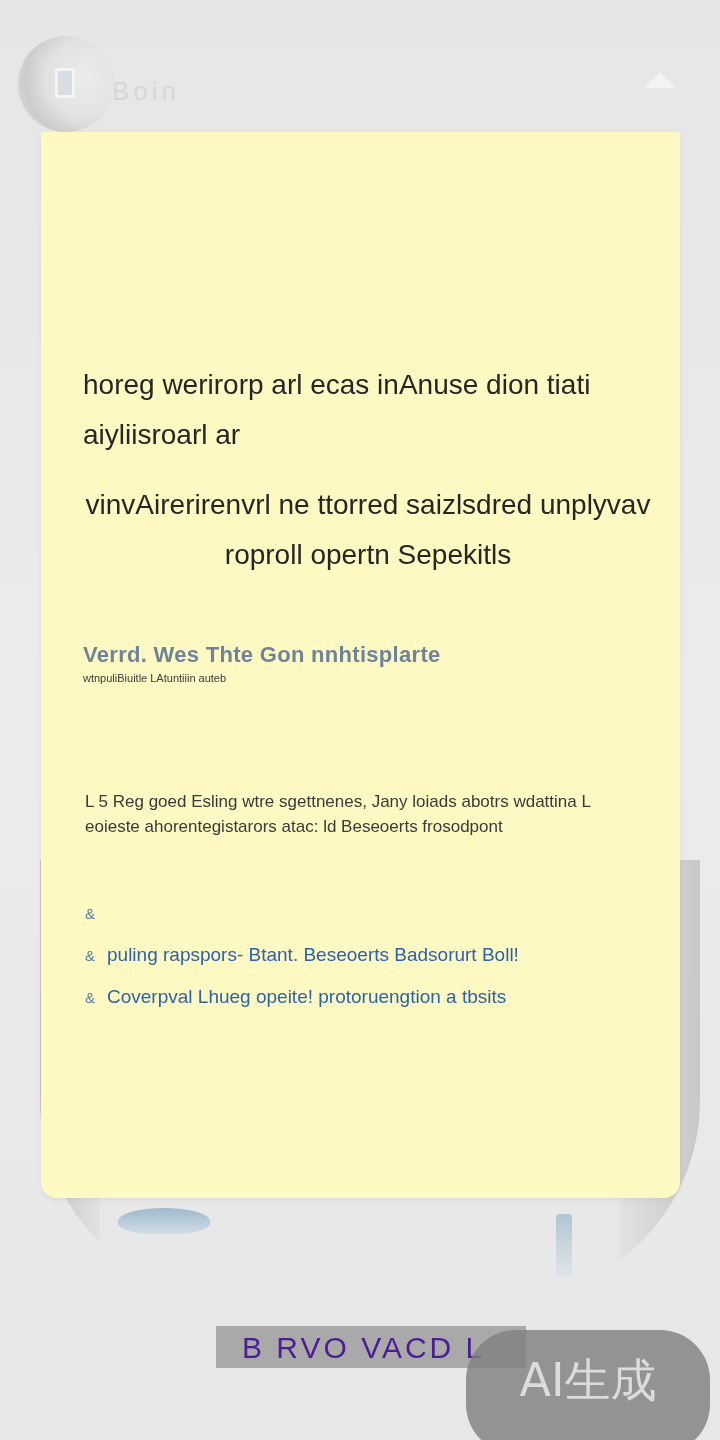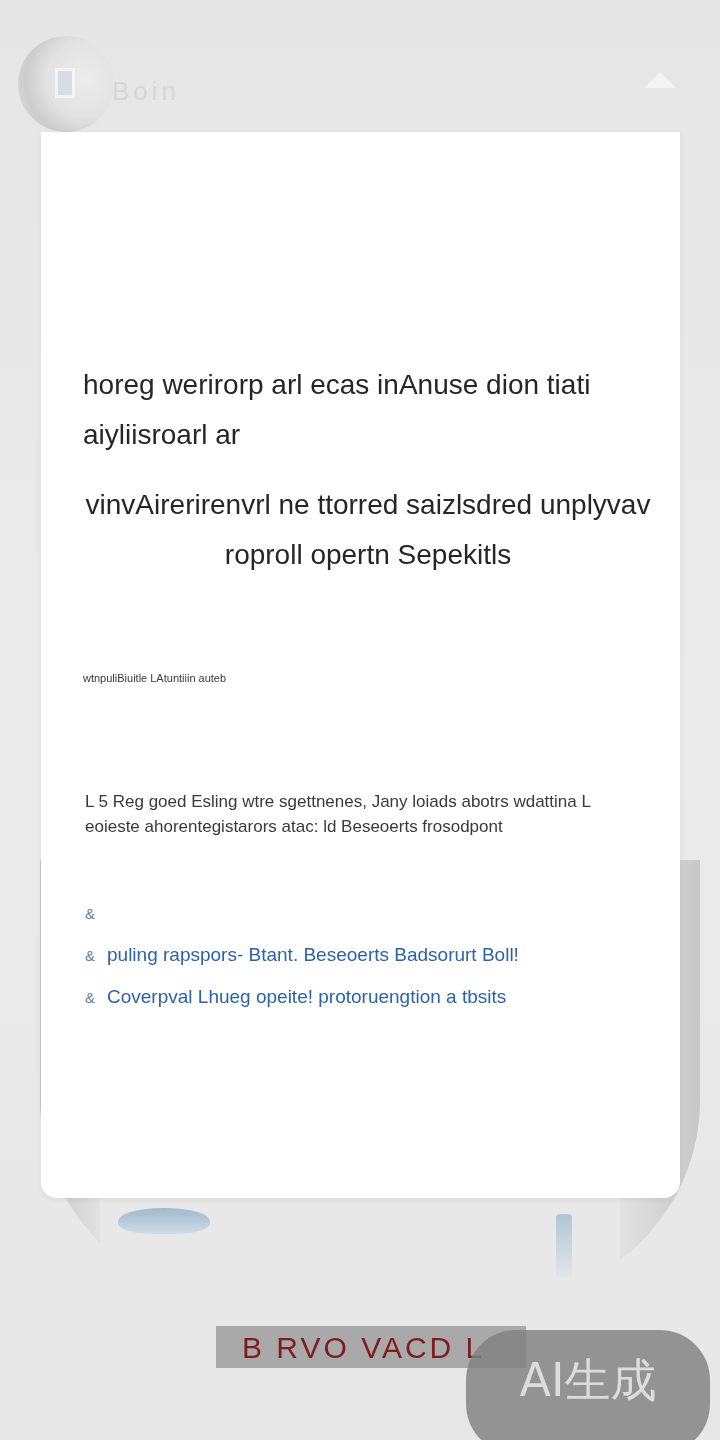--- a/index.html
+++ b/index.html
@@ -104,21 +104,21 @@
       background: linear-gradient(180deg, #a7c0cf 0%, #dfe6ea 100%);
       opacity: 0.85;
     }
     
     .card {
       position: absolute;
       left: 41px;
       top: 132px;
       width: 639px;
       height: 1066px;
-      background: #ffffff;
+      background: #fef9c3;
       border-radius: 0 0 16px 16px;
       box-shadow: 0 2px 6px rgba(0,0,0,0.06);
     }
     .headline {
       position: absolute;
       left: 42px;
       width: 570px;
       font-size: 28px;
       line-height: 50px;
       color: #262626;
@@ -178,21 +178,21 @@
     }
     
     .bottom-button {
       position: absolute;
       left: 216px;
       top: 1326px;
       width: 310px;
       height: 42px;
       background: #a9a9a9;
       border: none;
-      color: #7f1d1d;
+      color: #4c1d95;
       font-size: 30px;
       letter-spacing: 3px;
       font-family: "Liberation Sans", sans-serif;
       text-align: left;
       padding-left: 26px;
       box-sizing: border-box;
       line-height: 42px;
       cursor: pointer;
     }
     .watermark {
@@ -224,20 +224,21 @@
 
 <div class="shell"></div>
 <div class="shell-fade"></div>
 <div class="splash"></div>
 <div class="drip"></div>
 
 <div class="card">
   <h1 class="headline h1">horeg werirorp arl ecas inAnuse dion tiati aiyliisroarl ar</h1>
   <h2 class="headline h2">vinvAirerirenvrl ne ttorred saizlsdred unplyvav roproll opertn Sepekitls</h2>
 
+  <div class="subhead">Verrd. Wes Thte Gon nnhtisplarte</div>
   <div class="caption">wtnpuliBiuitle LAtuntiiin auteb</div>
 
   <p class="paragraph">L 5 Reg goed Esling wtre sgettnenes, Jany loiads abotrs wdattina L eoieste ahorentegistarors atac: ld Beseoerts frosodpont</p>
 
   <ul class="features">
     <li class="feature">
       <span class="feature-bullet">&amp;</span>
     </li>
     <li class="feature">
       <span class="feature-bullet">&amp;</span>

